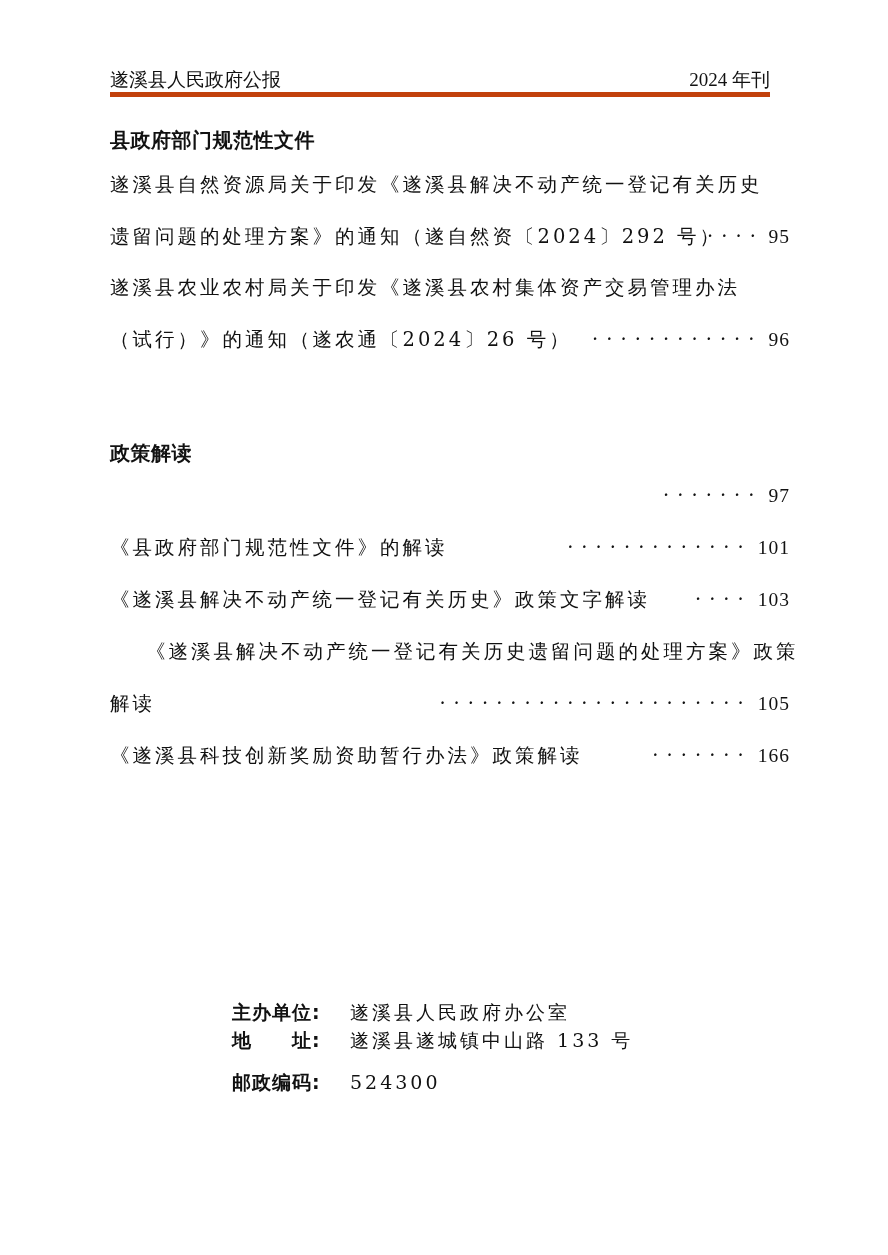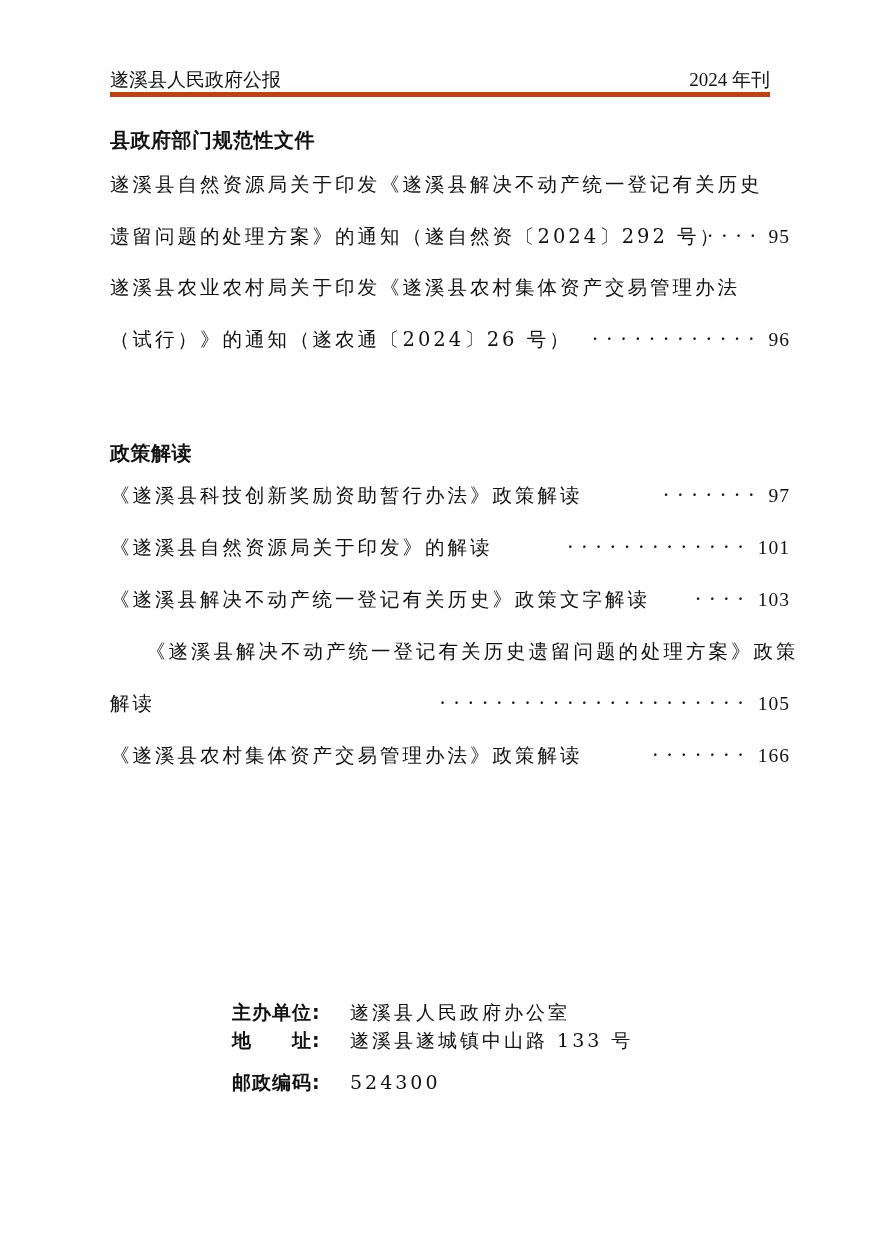--- a/index.html
+++ b/index.html
@@ -95,48 +95,47 @@
 </div>
 <div class="toc-line" style="top:326px;">
   <span class="text">（试行）》的通知（遂农通〔2024〕26 号）</span>
   <span class="dots">············</span>
   <span class="page">96</span>
 </div>
 
 <div class="section-title" style="top:431px;">政策解读</div>
 
 <div class="toc-line" style="top:482px;">
-  <span class="text">《遂溪县科技创新奖励资助暂行办法》政策解读</span>
   <span class="dots">·······</span>
   <span class="page">97</span>
 </div>
 
 <div class="toc-line" style="top:534px;">
-  <span class="text">《遂溪县自然资源局关于印发》的解读</span>
+  <span class="text">《县政府部门规范性文件》的解读</span>
   <span class="dots">·············</span>
   <span class="page">101</span>
 </div>
 
 <div class="toc-line" style="top:586px;">
   <span class="text">《遂溪县解决不动产统一登记有关历史》政策文字解读</span>
   <span class="dots">····</span>
   <span class="page">103</span>
 </div>
 
 <div class="toc-line full" style="top:638px;margin-left:36px;">
   <span class="text">《遂溪县解决不动产统一登记有关历史遗留问题的处理方案》政策</span>
 </div>
 <div class="toc-line" style="top:690px;">
   <span class="text">解读</span>
   <span class="dots">······················</span>
   <span class="page">105</span>
 </div>
 
 <div class="toc-line" style="top:742px;">
-  <span class="text">《遂溪县农村集体资产交易管理办法》政策解读</span>
+  <span class="text">《遂溪县科技创新奖励资助暂行办法》政策解读</span>
   <span class="dots">·······</span>
   <span class="page">166</span>
 </div>
 
 <div class="colophon" style="top:985px;margin-top:13px;">
   <span class="label">主办单位:</span>
   <span class="value">遂溪县人民政府办公室</span>
 </div>
 <div class="colophon" style="top:1026px;">
   <span class="label">地　　址:</span>

